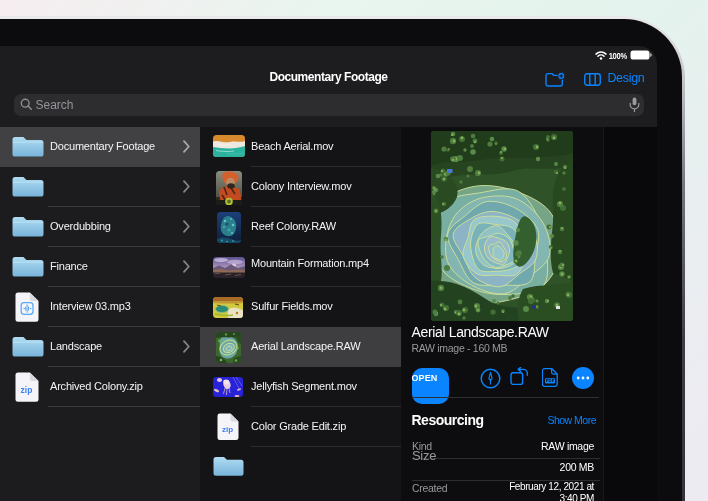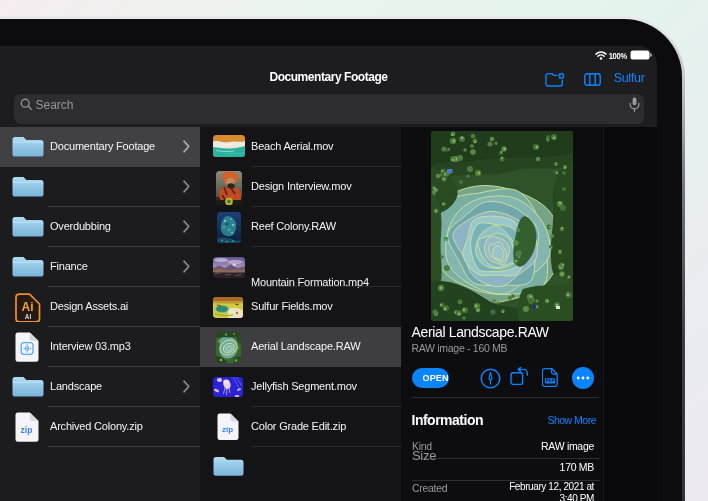--- a/index.html
+++ b/index.html
@@ -49,24 +49,24 @@
     <div class="abs" style="left:0;width:657px;top:-1.5px;text-align:center;font-size:12px;font-weight:bold;color:#fff;letter-spacing:-0.45px">Documentary Footage</div>
     <svg class="abs" style="left:545px;top:0px" width="20" height="15" viewBox="0 0 20 15" fill="none">
       <path d="M2.9 1.6 h4.1 l1.8 1.8 h6.6 a1.9 1.9 0 0 1 1.9 1.9 v6.8 a1.9 1.9 0 0 1 -1.9 1.9 h-12.5 a1.9 1.9 0 0 1 -1.9 -1.9 v-8.6 a1.9 1.9 0 0 1 1.9 -1.9 z" stroke="#0a84ff" stroke-width="1.35" stroke-linejoin="round"></path>
       <circle cx="16.3" cy="3.9" r="3.6" fill="#0a84ff" stroke="#1d1d1f" stroke-width="1"></circle>
       <path d="M16.3 2.4 v3 M14.8 3.9 h3" stroke="#1d1d1f" stroke-width="1.1" stroke-linecap="round"></path>
     </svg>
     <svg class="abs" style="left:584px;top:1px" width="17" height="13" viewBox="0 0 17 13" fill="none">
       <rect x="0.75" y="0.75" width="15.5" height="11.5" rx="2.4" stroke="#0a84ff" stroke-width="1.4"></rect>
       <path d="M5.8 0.9 v11.2 M11.2 0.9 v11.2" stroke="#0a84ff" stroke-width="1.4"></path>
     </svg>
-    <div class="abs" style="right:12.5px;top:-1px;font-size:12.5px;color:#0a84ff;letter-spacing:-0.3px">Sulfur</div>
-  </div>
-
-  <div class="abs" style="left:14px;top:48px;width:630px;height:30px;border-radius:7px;background:#2d2d30">
+    <div class="abs" style="right:12.5px;top:-1px;font-size:12.5px;color:#0a84ff;letter-spacing:-0.3px">Design</div>
+  </div>
+
+  <div class="abs" style="left:14px;top:48px;width:630px;height:22px;border-radius:7px;background:#2d2d30">
     <svg class="abs" style="left:6px;top:4.5px" width="13" height="13" viewBox="0 0 13 13" fill="none">
       <circle cx="5.2" cy="5.2" r="3.9" stroke="#8e8e93" stroke-width="1.4"></circle>
       <path d="M8.1 8.1 L11.3 11.3" stroke="#8e8e93" stroke-width="1.4" stroke-linecap="round"></path>
     </svg>
     <div class="abs" style="left:21.5px;top:4px;font-size:12px;color:#94949b">Search</div>
     <svg class="abs" style="right:4.5px;top:3.5px" width="11" height="15" viewBox="0 0 11 15">
       <rect x="3.6" y="0.6" width="3.8" height="7.6" rx="1.9" fill="#9a9aa0"></rect>
       <path d="M1.2 6.3 v1.2 a4.3 4.3 0 0 0 8.6 0 v-1.2" stroke="#9a9aa0" stroke-width="1.2" fill="none" stroke-linecap="round"></path>
       <path d="M5.5 12.6 v1.8" stroke="#9a9aa0" stroke-width="1.2" stroke-linecap="round"></path>
     </svg>
@@ -129,29 +129,20 @@
         <path d="M0.5 5.6 a2.6 2.6 0 0 1 2.6 -2.6 h8.3 l3.1 2.9 h14.4 a2.6 2.6 0 0 1 2.6 2.6 v11.4 a2.6 2.6 0 0 1 -2.6 2.6 h-25.8 a2.6 2.6 0 0 1 -2.6 -2.6 z" fill="url(#gfold)"></path>
         <path d="M1 8.2 h30" stroke="#c2e6f6" stroke-width="0.9" opacity="0.9"></path>
       </svg>
       <div class="lbl abs" style="left:50px;top:13.5px;line-height:13px">Finance</div>
       <svg class="chev" width="7" height="13" viewBox="0 0 7 13">
           <path d="M1 1.2 L5.8 6.5 L1 11.8" stroke="#85858a" stroke-width="1.8" fill="none" stroke-linecap="round" stroke-linejoin="round"></path>
         </svg>
       <div class="sep" style="left:48px;right:0;bottom:0"></div>
     </div>
     <div class="row">
-      <svg class="abs" style="left:14.5px;top:6.5px" width="26" height="29" viewBox="0 0 26 29">
-        <path d="M4.2 1.2 h10.3 l10 9.8 v14.6 a3.2 3.2 0 0 1 -3.2 3.2 h-17.1 a3.2 3.2 0 0 1 -3.2 -3.2 v-21.2 a3.2 3.2 0 0 1 3.2 -3.2 z" fill="#251911" stroke="#ec8f35" stroke-width="1.7"></path>
-        <text x="12.6" y="17.5" font-size="12" font-weight="bold" fill="#f3a13f" text-anchor="middle" font-family="Liberation Sans,sans-serif">Ai</text>
-        <text x="13" y="25.5" font-size="6.5" font-weight="bold" fill="#cfcfd4" text-anchor="middle" font-family="Liberation Sans,sans-serif">AI</text>
-      </svg>
-      <div class="lbl abs" style="left:50px;top:13.5px;line-height:13px">Design Assets.ai</div>
-      <div class="sep" style="left:48px;right:0;bottom:0"></div>
-    </div>
-    <div class="row">
       <svg class="abs" style="left:14.5px;top:5.5px" width="24" height="30" viewBox="0 0 24 30">
         <path d="M3 0.5 h11.8 l8.7 8.6 v18.2 a2.5 2.5 0 0 1 -2.5 2.5 h-18 a2.5 2.5 0 0 1 -2.5 -2.5 v-24.3 a2.5 2.5 0 0 1 2.5 -2.5 z" fill="#f5f5f9"></path>
         <path d="M14.8 0.5 l8.7 8.6 h-6.2 a2.5 2.5 0 0 1 -2.5 -2.5 z" fill="#d8d8e0"></path>
         <rect x="6.2" y="10.6" width="11.8" height="11.8" rx="2.8" fill="none" stroke="#5aa9f7" stroke-width="1.3"></rect>
         <path d="M8.9 16.5 h0.9 M10.7 14.9 v3.3 M12.1 12.6 v7.8 M13.5 14.9 v3.3 M15.2 16.5 h0.9" stroke="#5aa9f7" stroke-width="1" stroke-linecap="round"></path>
       </svg>
       <div class="lbl abs" style="left:50px;top:13.5px;line-height:13px">Interview 03.mp3</div>
       <div class="sep" style="left:48px;right:0;bottom:0"></div>
     </div>
     <div class="row">
@@ -195,21 +186,21 @@
         <path d="M0 26 h26 v8 h-26 z" fill="#2a281f"></path>
         <path d="M3 21 C5 16 9 14.5 13 15.5 L23 17.5 C25 22 25.5 28 24.5 33 L5.5 33 C4 28 3 24 3 21 Z" fill="#c14a20"></path>
         <path d="M8 16 L11 24 M15 17 L19 23 M6 24 L10 30" stroke="#502415" stroke-width="1.6"></path>
         <path d="M7 2 C10 -0.5 19 0 21.5 3.5 C23.5 7 22 10.5 20 11.5 L9 12.5 C6.5 9 5.5 4.5 7 2 Z" fill="#d4602c"></path>
         <ellipse cx="14.5" cy="11.5" rx="4.3" ry="4.8" fill="#b98c66"></ellipse>
         <ellipse cx="15" cy="15" rx="3.8" ry="2.8" fill="#30261c"></ellipse>
         <rect y="29" width="26" height="5" fill="#1d1b15"></rect>
         <circle cx="13" cy="30.5" r="3.8" fill="#b2c13d"></circle>
         <circle cx="13" cy="30.5" r="1.9" fill="#5f7019"></circle>
       </svg>
-      <div class="lbl abs" style="left:51px;top:13.5px;line-height:13px">Design Interview.mov</div>
+      <div class="lbl abs" style="left:51px;top:13.5px;line-height:13px">Colony Interview.mov</div>
       <div class="sep" style="left:51px;right:0;bottom:0;background:#2b2b2e"></div>
     </div>
     <div class="row">
       <svg class="thumb" style="left:17px;top:5.5px" width="24" height="31" viewBox="0 0 24 31">
         <rect width="24" height="31" fill="url(#grf)"></rect>
         <path d="M11 4 C17 5 20 10 19 16 C18 22 15 25 10 24 C5 23 3 18 4 13 C5 8 7 4 11 4 Z" fill="#2c7e8c"></path>
         <circle cx="8" cy="9" r="1.2" fill="#56cdd0"></circle>
           <circle cx="14" cy="7" r="1" fill="#4fc0c8"></circle>
         <circle cx="16" cy="13" r="1.3" fill="#56cdd0"></circle>
           <circle cx="7" cy="15" r="1" fill="#49b8c0"></circle>
@@ -229,21 +220,21 @@
       <svg class="thumb" style="left:13px;top:10.5px" width="32" height="21" viewBox="0 0 32 21">
         <rect width="32" height="12" fill="url(#gmt)"></rect>
         <ellipse cx="8" cy="3" rx="7" ry="2" fill="#cabcdc" opacity="0.8"></ellipse>
         <ellipse cx="22" cy="5" rx="8" ry="2.2" fill="#c4b2d8" opacity="0.75"></ellipse>
         <circle cx="21" cy="8.5" r="2" fill="#ead8e8" opacity="0.85"></circle>
         <path d="M0 11 L6 8.5 L12 11 L18 7.5 L25 11 L32 9 V16 H0 Z" fill="#6b5878"></path>
         <path d="M0 13 L8 12 L16 13.5 L24 12.5 L32 13.5 V17 H0 Z" fill="#8d6a58"></path>
         <path d="M0 15.5 H32 V21 H0 Z" fill="#2a222a"></path>
         <path d="M2 17 L7 16 M12 18 L18 17 M22 18.5 L28 17.5" stroke="#6b5540" stroke-width="1"></path>
       </svg>
-      <div class="lbl abs" style="left:51px;top:29px;line-height:13px">Mountain Formation.mp4</div>
+      <div class="lbl abs" style="left:51px;top:10px;line-height:13px">Mountain Formation.mp4</div>
       <div class="sep" style="left:51px;right:0;bottom:0;background:#2b2b2e"></div>
     </div>
     <div class="row">
       <svg class="thumb" style="left:13px;top:10px" width="30" height="21" viewBox="0 0 30 21">
         <rect width="30" height="21" fill="#d3c93e"></rect>
         <rect width="30" height="4.5" fill="#a96a26"></rect>
         <path d="M0 4.5 H30 V6 C20 7 10 6.5 0 6 Z" fill="#c09636"></path>
         <ellipse cx="9" cy="12" rx="6.5" ry="3.5" fill="#2b8a74"></ellipse>
         <ellipse cx="9" cy="12" rx="6.5" ry="3.5" fill="none" stroke="#7fb98a" stroke-width="0.9"></ellipse>
         <path d="M16 12 C21 9.5 26 11.5 30 13.5 V21 H15 C14.5 17 15 14 16 12 Z" fill="#e9e2c4"></path>
@@ -476,21 +467,21 @@
       <circle cx="87" cy="123" r="2.8" fill="#4d7c3e"></circle>
       <circle cx="85" cy="130" r="2.6" fill="#426f36"></circle>
       <circle cx="85" cy="130" r="1.2" fill="#86b258"></circle>
       <circle cx="85" cy="112" r="2.7" fill="#588a49"></circle>
       <rect x="16" y="38" width="5.5" height="4" fill="#4a78d8" rx="0.5"></rect>
       <rect x="125" y="175" width="4" height="3" fill="#dfe3e6" rx="0.5"></rect>
       <circle cx="103" cy="176" r="2" fill="#2a2f88"></circle>
     </svg>
     <div class="abs" style="left:10.5px;top:198.5px;font-size:14px;color:#fff;letter-spacing:-0.35px;line-height:15px">Aerial Landscape.RAW</div>
     <div class="abs" style="left:10.5px;top:215.5px;font-size:10.5px;color:#98989d;letter-spacing:-0.3px;line-height:12px">RAW image - 160 MB</div>
-    <div class="abs" style="left:10.5px;top:241px;width:37px;height:20px;border-radius:10px;background:#0a84ff;text-align:right;line-height:20px;font-size:9px;font-weight:bold;color:#fff;letter-spacing:0.1px">OPEN</div>
+    <div class="abs" style="left:10.5px;top:241px;width:37px;height:36px;border-radius:10px;background:#0a84ff;text-align:left;line-height:20px;font-size:9px;font-weight:bold;color:#fff;letter-spacing:0.1px">OPEN</div>
     <svg class="abs" style="left:78.5px;top:241px" width="21" height="21" viewBox="0 0 21 21" fill="none">
       <circle cx="10.5" cy="10.5" r="9.3" stroke="#0a84ff" stroke-width="1.5"></circle>
       <path d="M10.5 4.4 L12.1 10.6 C12.1 12 8.9 12 8.9 10.6 Z" stroke="#0a84ff" stroke-width="1.15" stroke-linejoin="round"></path>
       <path d="M10.5 12.2 V16" stroke="#0a84ff" stroke-width="1.15" stroke-linecap="round"></path>
     </svg>
     <svg class="abs" style="left:109px;top:240.5px" width="19" height="19" viewBox="0 0 19 19" fill="none">
       <rect x="1" y="5.8" width="11.6" height="11.6" rx="2.2" stroke="#0a84ff" stroke-width="1.4"></rect>
       <path d="M8.5 2.4 h4.8 a4 4 0 0 1 4 4 v2.4" stroke="#0a84ff" stroke-width="1.4"></path>
       <path d="M10.6 0.4 L8.2 2.4 L10.6 4.4" stroke="#0a84ff" stroke-width="1.4" stroke-linecap="round" stroke-linejoin="round"></path>
     </svg>
@@ -500,24 +491,24 @@
       <rect x="3" y="10.2" width="10" height="5.4" rx="1.1" fill="#0a84ff"></rect>
       <text x="8" y="14.4" font-size="4.2" font-weight="bold" fill="#0a0a0c" text-anchor="middle" font-family="Liberation Sans,sans-serif">PDF</text>
     </svg>
     <svg class="abs" style="left:170.5px;top:240.5px" width="22" height="22" viewBox="0 0 22 22">
       <circle cx="11" cy="11" r="11" fill="#0a84ff"></circle>
       <circle cx="6.2" cy="11" r="1.4" fill="#fff"></circle>
         <circle cx="11" cy="11" r="1.4" fill="#fff"></circle>
         <circle cx="15.8" cy="11" r="1.4" fill="#fff"></circle>
     </svg>
     <div class="sep" style="left:10.5px;width:187px;top:270.5px;background:#2e2e31"></div>
-    <div class="abs" style="left:10.5px;top:285.5px;font-size:14px;font-weight:bold;color:#fff;letter-spacing:-0.5px">Information</div>
+    <div class="abs" style="left:10.5px;top:285.5px;font-size:14px;font-weight:bold;color:#fff;letter-spacing:-0.5px">Resourcing</div>
     <div class="abs" style="right:61px;top:287.5px;font-size:10.5px;color:#0a84ff;letter-spacing:-0.5px">Show More</div>
     <div class="abs" style="left:11px;top:313px;font-size:10.5px;color:#98989d;letter-spacing:-0.3px">Kind</div>
     <div class="abs" style="right:63px;top:313px;font-size:10.5px;color:#fff;letter-spacing:-0.3px">RAW image</div>
     <div class="sep" style="left:10.5px;width:188px;top:331px;background:#2e2e31"></div>
     <div class="abs" style="left:11px;top:321px;font-size:13px;color:#98989d;letter-spacing:-0.3px">Size</div>
-    <div class="abs" style="right:63px;top:334.5px;font-size:10.5px;color:#fff;letter-spacing:-0.3px">170 MB</div>
+    <div class="abs" style="right:63px;top:334.5px;font-size:10.5px;color:#fff;letter-spacing:-0.3px">200 MB</div>
     <div class="sep" style="left:10.5px;width:188px;top:353px;background:#2e2e31"></div>
     <div class="abs" style="left:11px;top:355.5px;font-size:10.5px;color:#98989d;letter-spacing:-0.3px">Created</div>
     <div class="abs" style="right:63px;top:354.5px;width:120px;text-align:right;font-size:10px;color:#fff;letter-spacing:-0.4px;line-height:12.2px">February 12, 2021 at<br>3:40 PM</div>
   </div>
 </div>
 
 </body></html>

